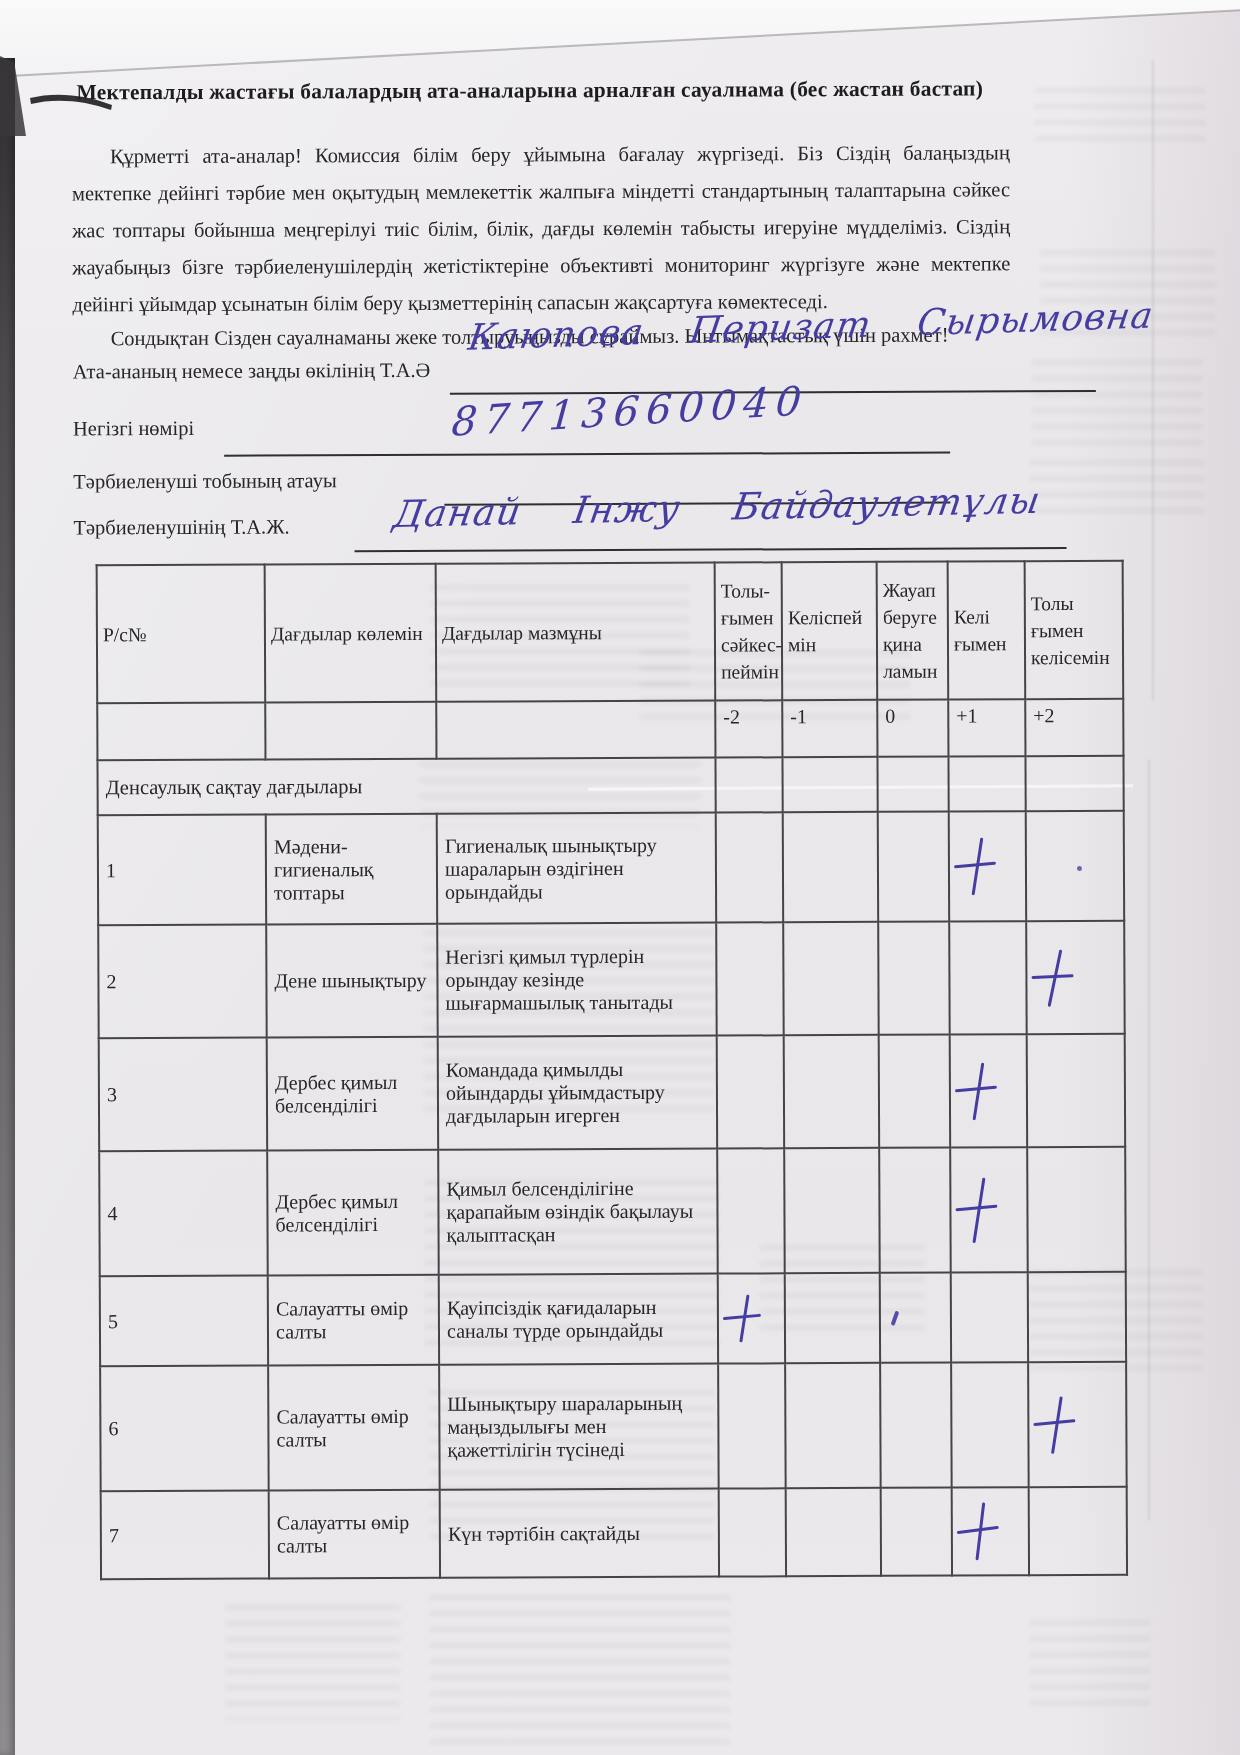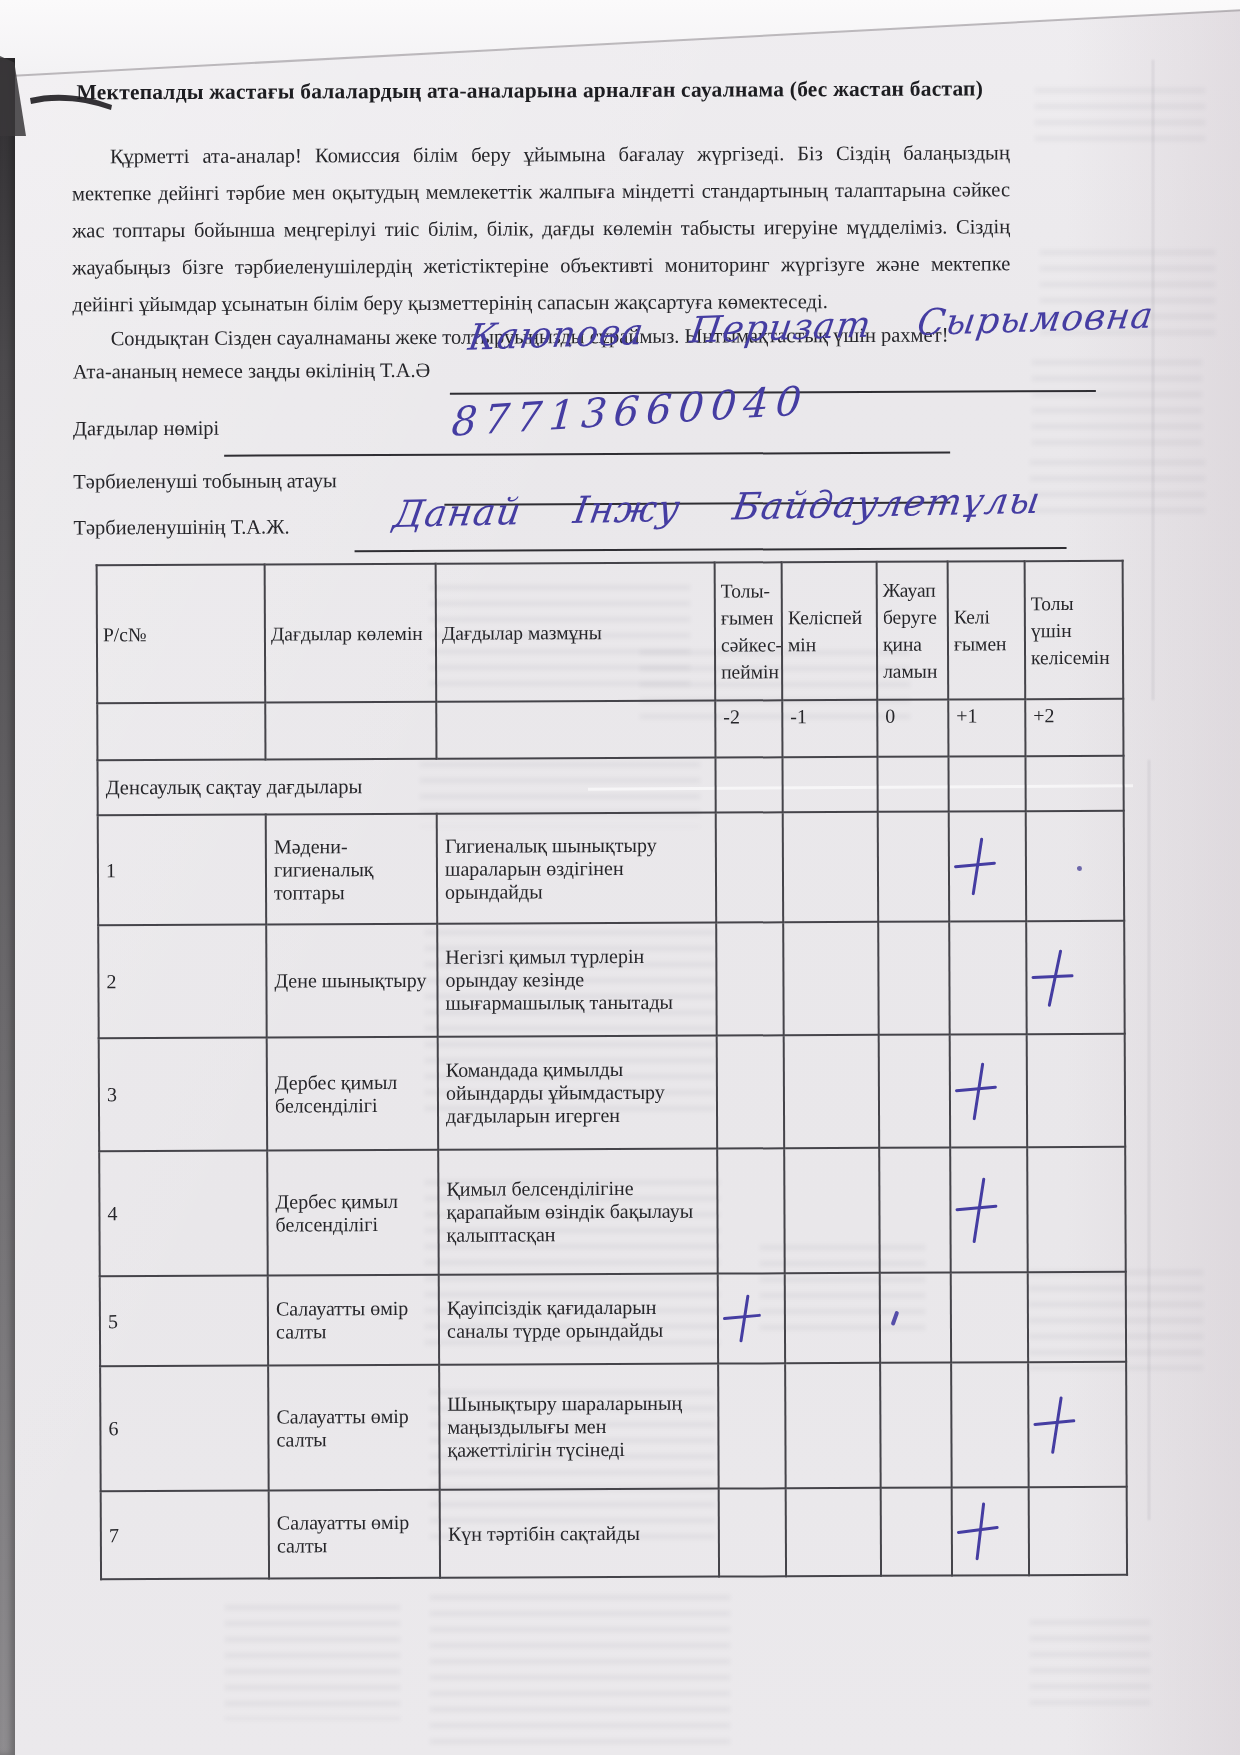--- a/index.html
+++ b/index.html
@@ -124,21 +124,21 @@
 
     <div class="title">Мектепалды жастағы балалардың ата-аналарына арналған сауалнама (бес жастан бастап)</div>
 
     <div class="para p1">Құрметті ата-аналар! Комиссия білім беру ұйымына бағалау жүргізеді. Біз Сіздің балаңыздың мектепке дейінгі тәрбие мен оқытудың мемлекеттік жалпыға міндетті стандартының талаптарына сәйкес жас топтары бойынша меңгерілуі тиіс білім, білік, дағды көлемін табысты игеруіне мүдделіміз. Сіздің жауабыңыз бізге тәрбиеленушілердің жетістіктеріне объективті мониторинг жүргізуге және мектепке дейінгі ұйымдар ұсынатын білім беру қызметтерінің сапасын жақсартуға көмектеседі.</div>
     <div class="para p2">Сондықтан Сізден сауалнаманы жеке толтыруыңызды сұраймыз. Ынтымақтастық үшін рахмет!</div>
 
     <div class="field-label" style="left:75px;top:358px;">Ата-ананың немесе заңды өкілінің Т.А.Ә</div>
     <div class="uline" style="left:452px;top:362px;width:646px;height:30px;"></div>
     <div class="hand name1">Каюпова Перизат Сырымовна</div>
 
-    <div class="field-label" style="left:75px;top:415px;">Дағдылар нөмірі</div>
+    <div class="field-label" style="left:75px;top:415px;">Негізгі нөмірі</div>
     <div class="uline" style="left:226px;top:423px;width:726px;height:30px;"></div>
     <div class="hand phone">87713660040</div>
 
     <div class="field-label" style="left:75px;top:468px;">Тәрбиеленуші тобының атауы</div>
     <div class="uline" style="left:446px;top:473px;width:506px;height:30px;"></div>
 
     <div class="field-label" style="left:75px;top:514px;">Тәрбиеленушінің Т.А.Ж.</div>
     <div class="uline" style="left:356px;top:519px;width:712px;height:30px;"></div>
     <div class="hand name2">Данай Інжу Байдаулетұлы</div>
 
@@ -155,21 +155,21 @@
       </colgroup>
       <thead>
         <tr class="h-main">
           <th>Р/с№</th>
           <th>Дағдылар көлемін</th>
           <th>Дағдылар мазмұны</th>
           <th>Толы­ғымен сәйкес­пеймін</th>
           <th>Келіспей мін</th>
           <th>Жауап беруге қина ламын</th>
           <th>Келі ғымен</th>
-          <th>Толы үшін келісемін</th>
+          <th>Толы ғымен келісемін</th>
         </tr>
         <tr class="h-scale">
           <td></td>
           <td></td>
           <td></td>
           <td>-2</td>
           <td>-1</td>
           <td>0</td>
           <td>+1</td>
           <td>+2</td>

